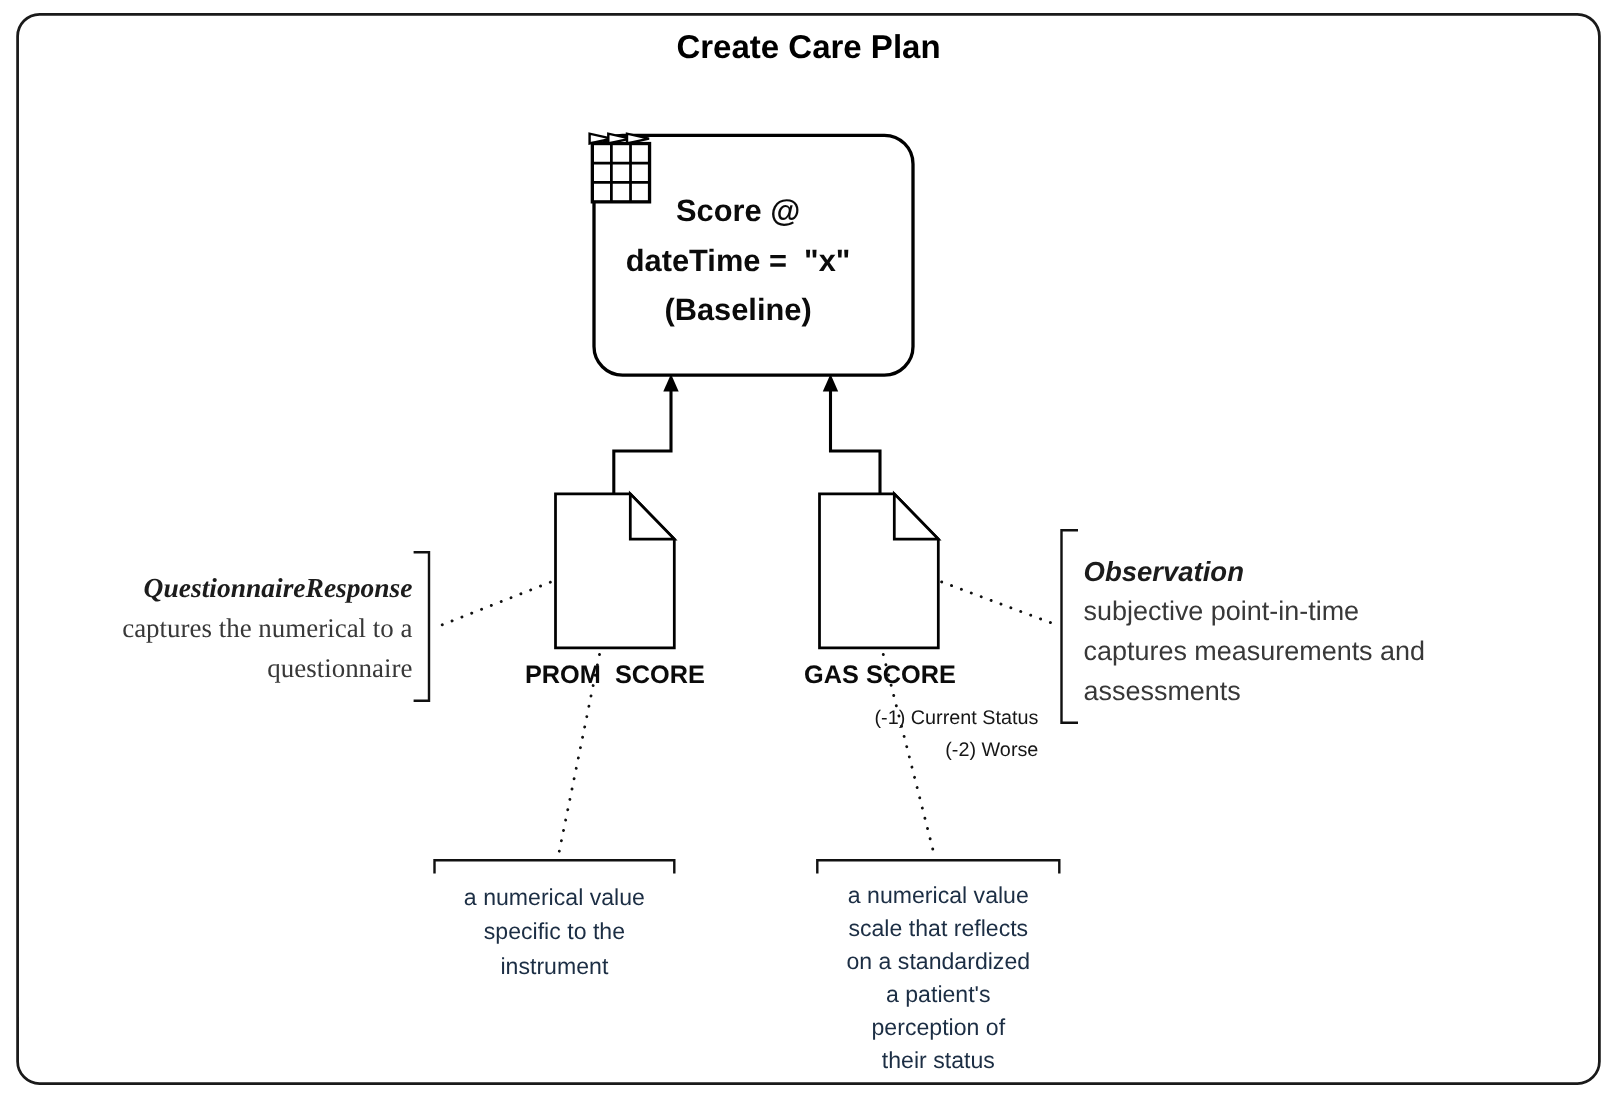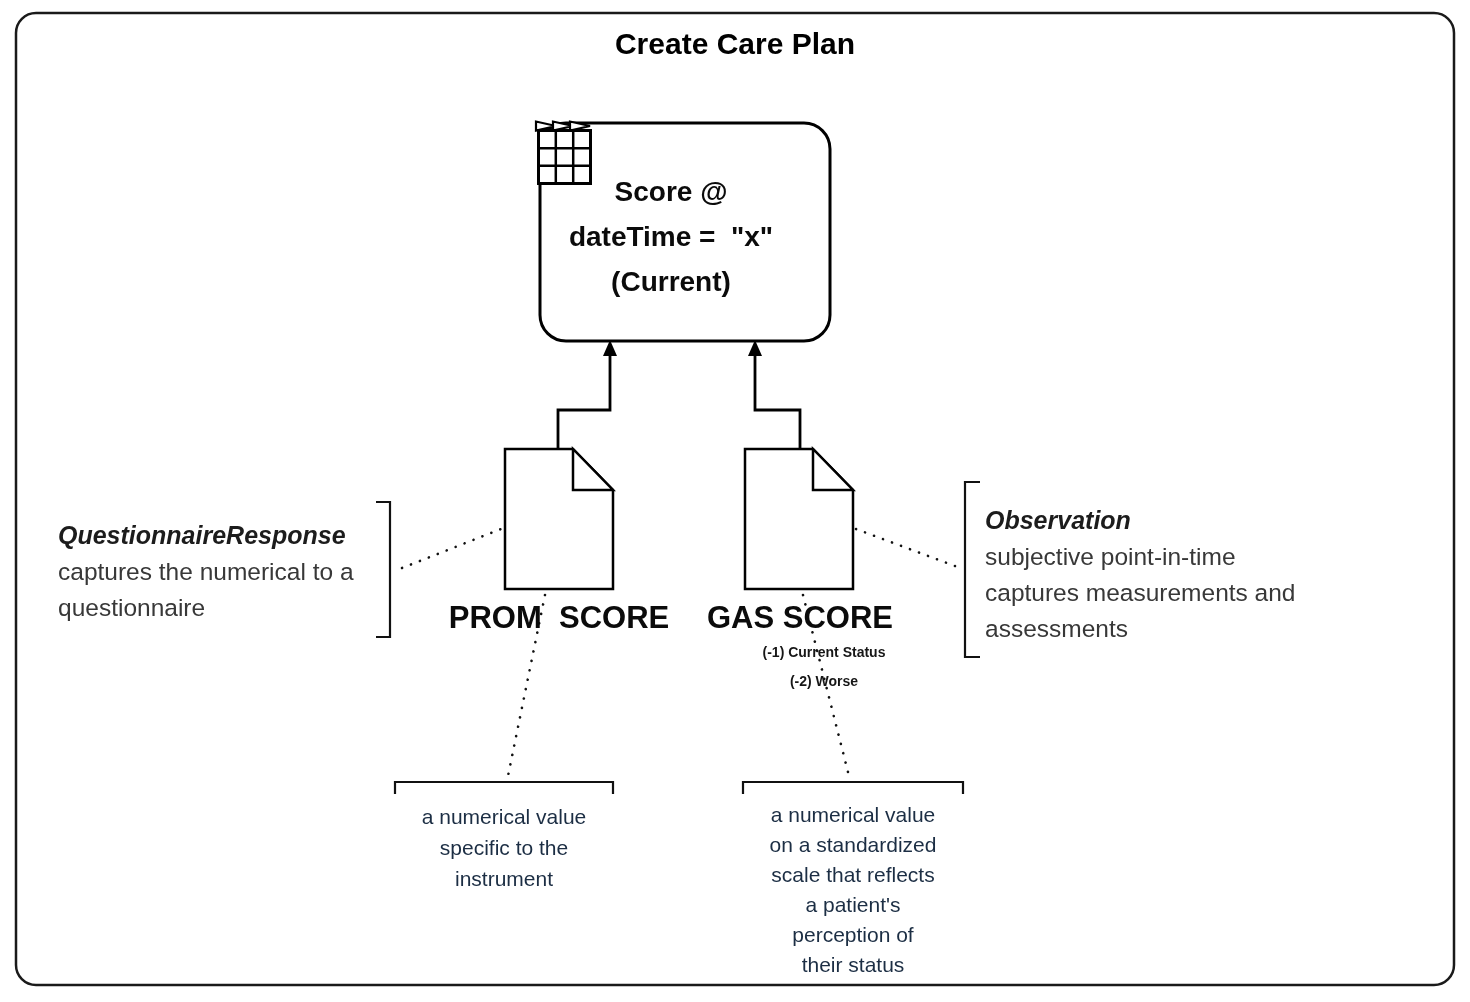--- a/index.html
+++ b/index.html
@@ -22,31 +22,31 @@
   }
   .box-text{
     left:540px;top:123px;width:262px;height:218px;
     display:flex;flex-direction:column;justify-content:center;align-items:center;
     padding-top:8px;box-sizing:border-box;
     font-size:28px;font-weight:bold;line-height:45px;color:#0b0b0b;
     text-align:center;
   }
   .doc-label{
     top:600px;width:300px;text-align:center;
-    font-size:31px;font-weight:bold;color:#0b0b0b;
+    font-size:23px;font-weight:bold;color:#0b0b0b;
   }
   .doc-label.prom{left:409px;}
   .doc-label.gas{left:650px;}
   .gas-sub{
-    left:704px;top:638px;width:240px;text-align:center;
-    font-size:14px;line-height:29px;color:#161616;font-weight:bold;
+    left:704px;top:638px;width:240px;text-align:right;
+    font-size:18px;line-height:29px;color:#161616;
   }
   .side-note{font-size:24.5px;line-height:36px;color:#383838;}
   .side-note .heading{font-size:25px;line-height:37px;font-weight:bold;font-style:italic;color:#1c1c1c;}
-  .side-note.qr{left:58px;top:517px;width:335px;text-align:left;}
+  .side-note.qr{left:40px;top:517px;width:335px;text-align:right;font-family:Liberation Serif, serif;}
   .side-note.obs{left:985px;top:502px;width:400px;text-align:left;}
   .bottom-note{
     font-size:21px;color:#1c2e44;text-align:center;
   }
   .bottom-note.prom{left:394px;top:801px;width:220px;line-height:31px;}
   .bottom-note.gas{left:743px;top:800px;width:220px;line-height:30px;}
 </style>
 </head>
 <body>
 
@@ -105,21 +105,21 @@
       <path d="M395 794 V782 H613 V794"></path>
       <path d="M743 794 V782 H963 V794"></path>
     </g>
   </svg>
 
   <div class="txt title">Create Care Plan</div>
 
   <div class="txt box-text">
     <div>Score @</div>
     <div class="pre">dateTime =  "x"</div>
-    <div>(Current)</div>
+    <div>(Baseline)</div>
   </div>
 
   <div class="txt doc-label prom pre">PROM  SCORE</div>
   <div class="txt doc-label gas">GAS SCORE</div>
 
   <div class="txt gas-sub">
     <div>(-1) Current Status</div>
     <div>(-2) Worse</div>
   </div>
 
@@ -137,20 +137,20 @@
   </div>
 
   <div class="txt bottom-note prom">
     <div>a numerical value</div>
     <div>specific to the</div>
     <div>instrument</div>
   </div>
 
   <div class="txt bottom-note gas">
     <div>a numerical value</div>
+    <div>scale that reflects</div>
     <div>on a standardized</div>
-    <div>scale that reflects</div>
     <div>a patient's</div>
     <div>perception of</div>
     <div>their status</div>
   </div>
 
 </div>
 
 </body></html>

